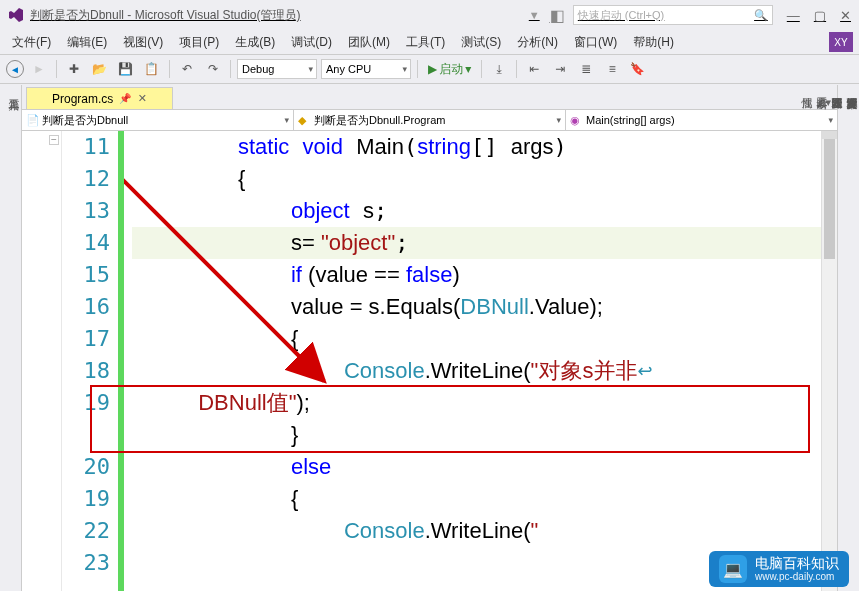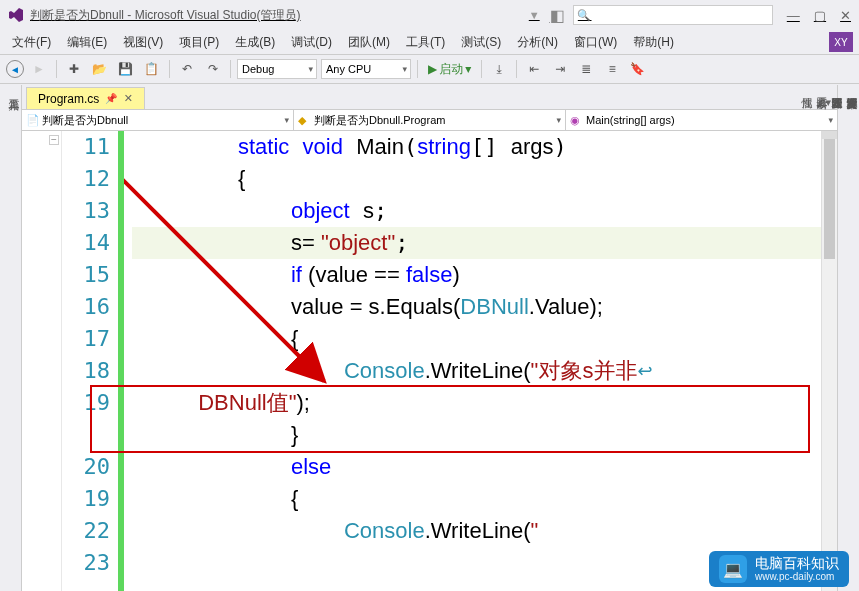--- a/index.html
+++ b/index.html
@@ -30,21 +30,21 @@
 .play-btn { color: #388a34; display: flex; align-items: center; gap: 2px; font-size: 12px; padding: 0 4px; cursor: pointer; }
 
 .editor-area { position: absolute; top: 85px; left: 0; right: 0; bottom: 0; display: flex; }
 .left-tool { width: 22px; background: #eeeef2; border-right: 1px solid #ccc; writing-mode: vertical-rl; font-size: 11px; color: #555; padding-top: 6px; text-align: left; }
 .right-tool { width: 22px; background: #eeeef2; border-left: 1px solid #ccc; writing-mode: vertical-rl; font-size: 11px; color: #555; padding-top: 4px; }
 .right-tool span { margin-bottom: 4px; display: block; }
 
 .editor-main { flex: 1; display: flex; flex-direction: column; background: #fff; }
 
 .tabrow { height: 24px; background: #eeeef2; display: flex; align-items: flex-end; padding-left: 4px; }
-.file-tab { height: 22px; background: #fff79a; border-top: 1px solid #ccc; border-left: 1px solid #ccc; border-right: 1px solid #ccc; padding: 0 11px; font-size: 12px; display: flex; align-items: center; gap: 6px; cursor: pointer; }
+.file-tab { height: 22px; background: #fff79a; border-top: 1px solid #ccc; border-left: 1px solid #ccc; border-right: 1px solid #ccc; padding: 0 25px; font-size: 12px; display: flex; align-items: center; gap: 6px; cursor: pointer; }
 .file-tab .pin { color: #666; font-size: 10px; }
 .file-tab .close { color: #666; font-size: 11px; }
 .tabrow .right-icons { margin-left: auto; display: flex; gap: 4px; padding-right: 6px; color: #666; font-size: 11px; }
 
 .navbar { height: 22px; border-top: 1px solid #ccc; border-bottom: 1px solid #ccc; display: flex; background: #fff; }
 .nav-dd { flex: 1; border-right: 1px solid #ccc; font-size: 11px; padding: 0 4px; display: flex; align-items: center; position: relative; cursor: pointer; }
 .nav-dd:last-child { border-right: none; }
 .nav-dd::after { content: "▾"; position: absolute; right: 4px; color: #666; font-size: 9px; }
 .nav-icon { width: 12px; height: 12px; margin-right: 4px; display: inline-block; }
 
@@ -82,20 +82,21 @@
 
 <div class="titlebar">
   <svg class="vs-icon" viewBox="0 0 16 16">
       <path fill="#68217a" d="M11 1L6 6 3 4 1 5v6l2 1 3-2 5 5 4-2V3z"></path>
     </svg>
   <span class="title">判断是否为Dbnull - Microsoft Visual Studio(管理员)</span>
   <span class="spacer"></span>
   <span class="qa-arrow">▼</span>
   <span class="wifi-icon">◧</span>
   <div class="quick-launch">
+    <span class="ql-text">快速启动 (Ctrl+Q)</span>
     <span class="search-icon">🔍</span>
   </div>
   <div class="win-buttons">
     <span>—</span>
     <span>▢</span>
     <span>✕</span>
   </div>
 </div>
 
 <div class="menubar">

